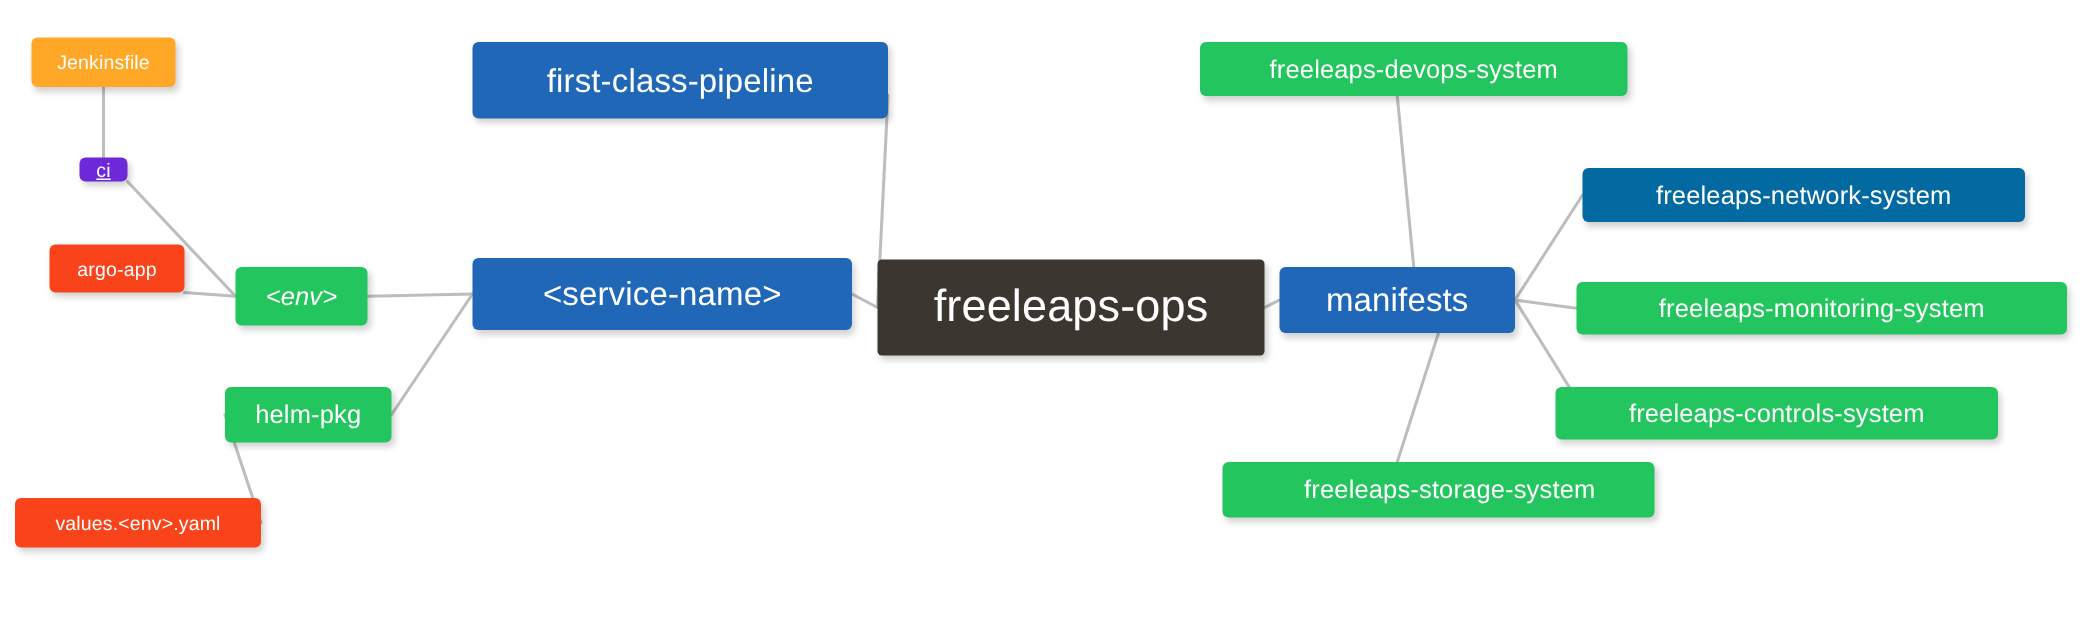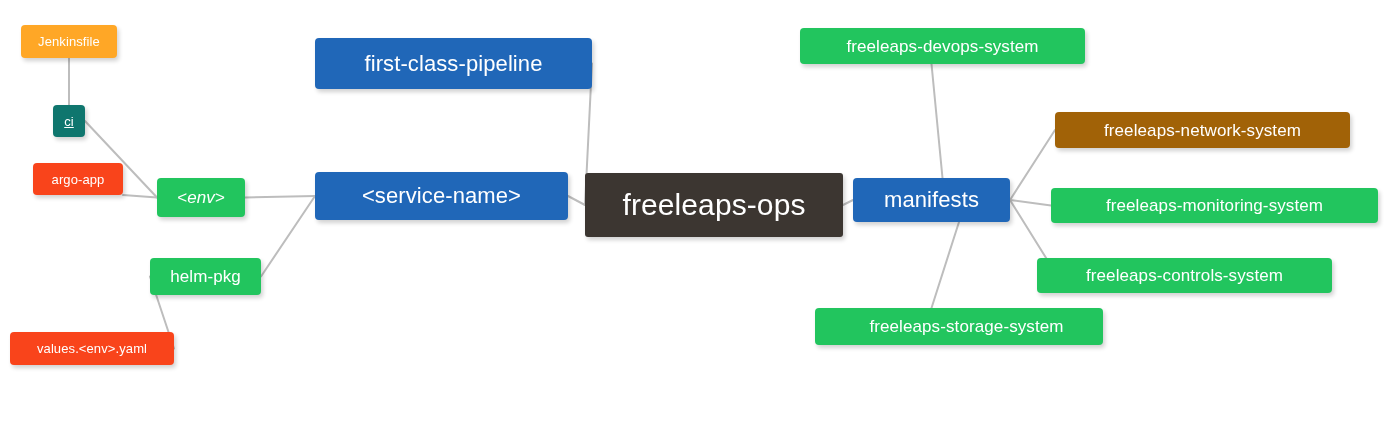--- a/index.html
+++ b/index.html
@@ -74,39 +74,39 @@
       <line x1="1010" y1="200" x2="1055" y2="130" stroke="#bdbdbd" stroke-width="2" stroke-linecap="round"></line>
       <line x1="1010" y1="200" x2="1051" y2="205.5" stroke="#bdbdbd" stroke-width="2" stroke-linecap="round"></line>
       <line x1="1010" y1="200" x2="1057" y2="275.5" stroke="#bdbdbd" stroke-width="2" stroke-linecap="round"></line>
       <line x1="959" y1="222" x2="931.5" y2="308" stroke="#bdbdbd" stroke-width="2" stroke-linecap="round"></line>
     </svg>
 
   <div class="node root lvl-root" style="left: 585px; top: 173px; width: 258px; height: 64px; background: rgb(60, 54, 49);">freeleaps-ops</div>
 
   <div class="node blue lvl-2" style="left: 315px; top: 172px; width: 253px; height: 48px; background: rgb(32, 103, 184); text-align: right;">&lt;service-name&gt;</div>
 
-  <div class="node blue lvl-2" style="left: 315px; top: 38px; width: 277px; height: 51px; background: rgb(32, 103, 184);">first-class-pipeline</div>
+  <div class="node blue lvl-2" style="left: 315px; top: 28px; width: 277px; height: 51px; background: rgb(32, 103, 184);">first-class-pipeline</div>
 
   <div class="node blue lvl-2" style="left: 853px; top: 178px; width: 157px; height: 44px; background: rgb(32, 103, 184);">manifests</div>
 
   <div class="node green lvl-3" style="left: 157px; top: 178px; width: 88px; height: 39px; background: rgb(34, 197, 94); font-style: italic;">&lt;env&gt;</div>
 
-  <div class="node red lvl-4" style="left: 53px; top: 105px; width: 32px; height: 32px; background: #0f766e; text-decoration: underline;">ci</div>
+  <div class="node red lvl-4" style="left: 53px; top: 105px; width: 32px; height: 16px; background: #6d28d9; text-decoration: underline;">ci</div>
 
   <div class="node orange lvl-4" style="left: 21px; top: 25px; width: 96px; height: 33px; background: rgb(255, 167, 38);">Jenkinsfile</div>
 
   <div class="node red lvl-4" style="left: 33px; top: 163px; width: 90px; height: 32px; background: rgb(249, 68, 27);">argo-app</div>
 
   <div class="node green lvl-3" style="left: 150px; top: 258px; width: 111px; height: 37px; background: rgb(34, 197, 94);">helm-pkg</div>
 
   <div class="node red lvl-4" style="left: 10px; top: 332px; width: 164px; height: 33px; background: rgb(249, 68, 27);">values.&lt;env&gt;.yaml</div>
 
   <div class="node green lvl-3" style="left: 800px; top: 28px; width: 285px; height: 36px; background: rgb(34, 197, 94);">freeleaps-devops-system</div>
 
-  <div class="node green lvl-3" style="left: 1055px; top: 112px; width: 295px; height: 36px; background: #a16207;">freeleaps-network-system</div>
+  <div class="node green lvl-3" style="left: 1055px; top: 112px; width: 295px; height: 36px; background: #0369a1;">freeleaps-network-system</div>
 
   <div class="node green lvl-3" style="left: 1051px; top: 188px; width: 327px; height: 35px; background: rgb(34, 197, 94);">freeleaps-monitoring-system</div>
 
   <div class="node green lvl-3" style="left: 1037px; top: 258px; width: 295px; height: 35px; background: rgb(34, 197, 94);">freeleaps-controls-system</div>
 
   <div class="node green lvl-3" style="left: 815px; top: 308px; width: 288px; height: 37px; background: rgb(34, 197, 94); padding-left: 25px;">freeleaps-storage-system</div>
 
 </div>
 
 </body></html>

